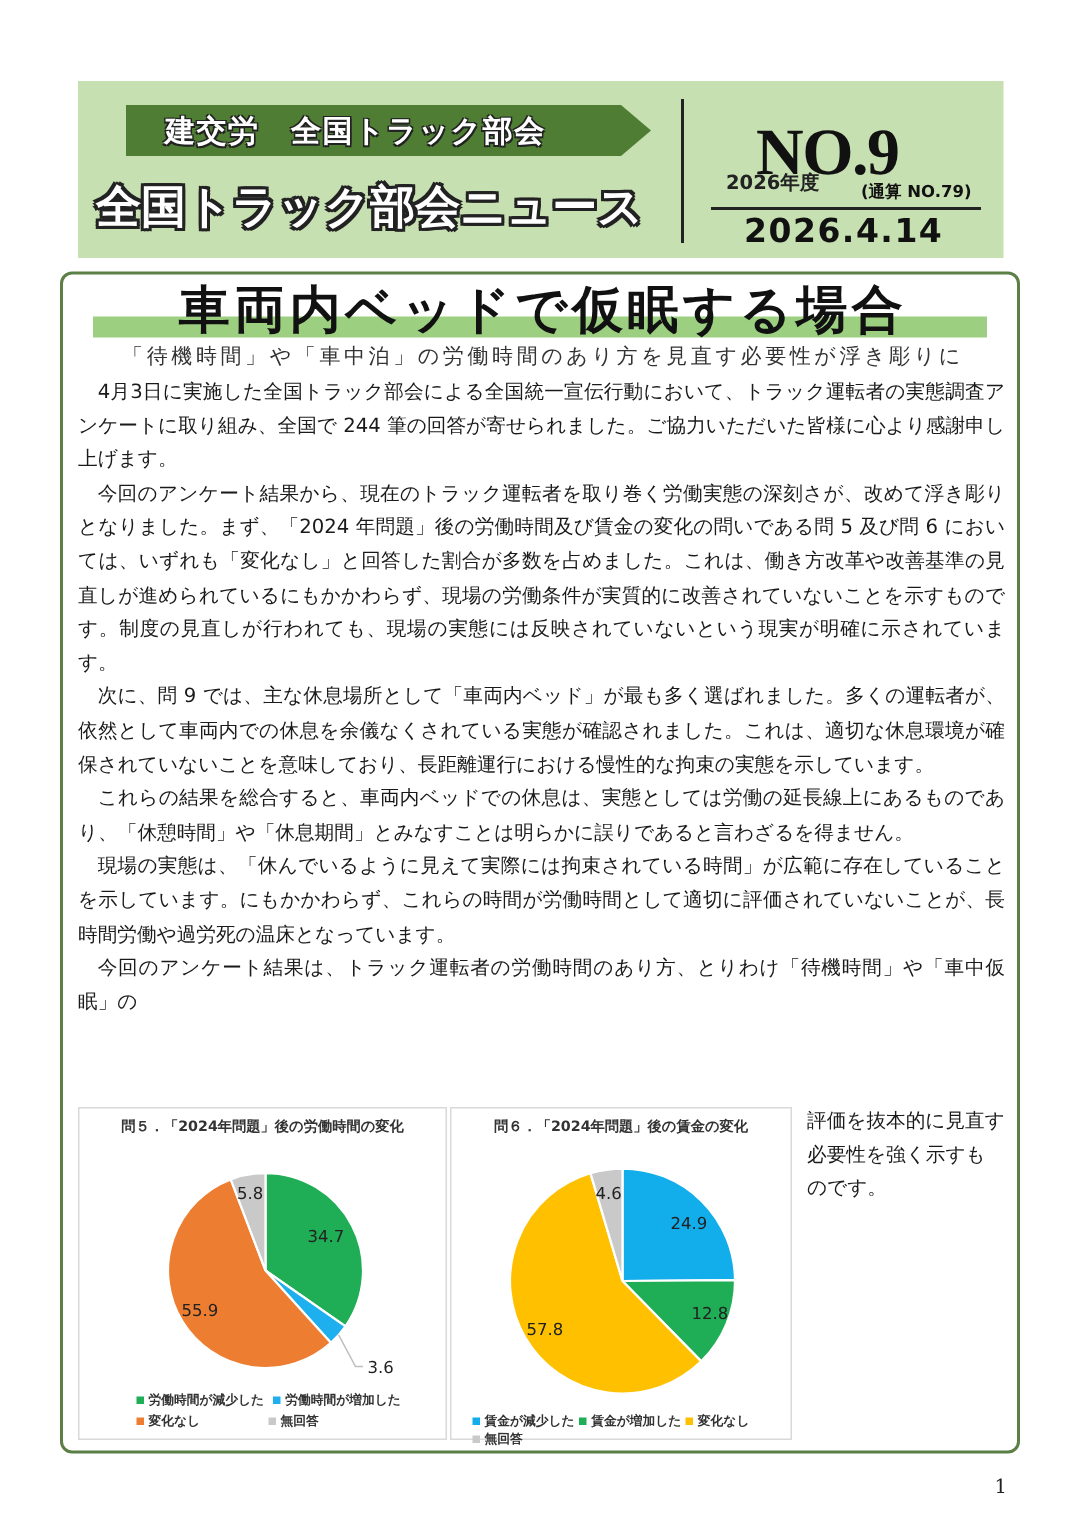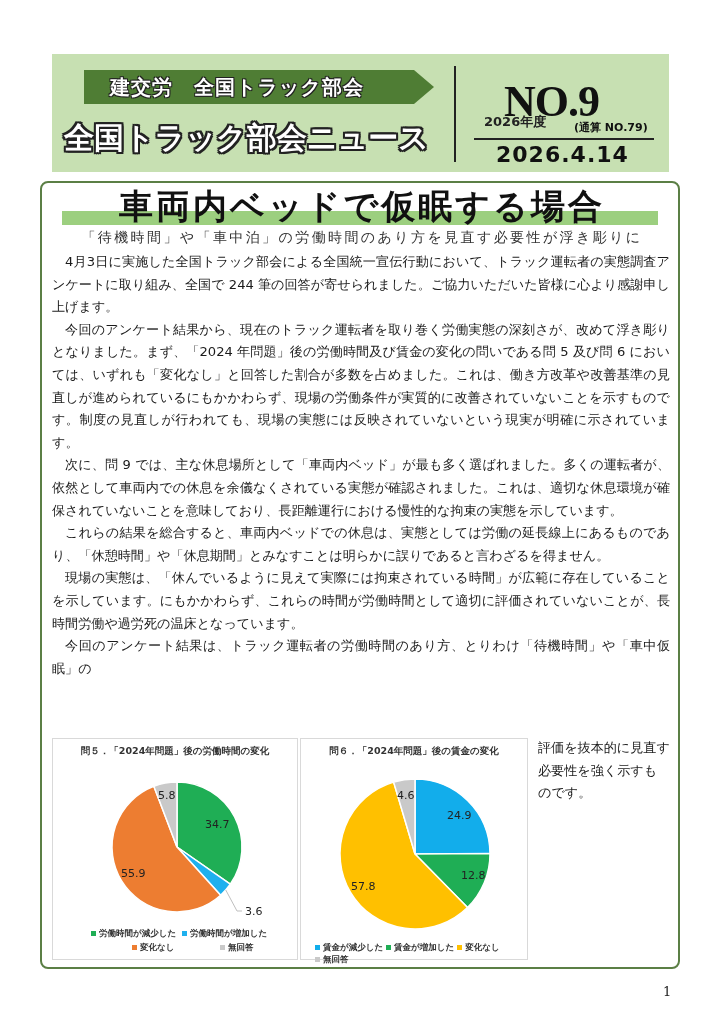--- a/index.html
+++ b/index.html
@@ -87,21 +87,21 @@
         <path d="M124,108 L167.5945624748868,156.21321522801807 A65,65 0 1 1 100.83322788363867,47.268618740320235 Z" fill="#ed7d31" stroke="#fff" stroke-width="1.5"></path>
         <text x="68" y="138" font-size="11" fill="#222" font-family="DejaVu Sans, sans-serif">55.9</text>
         <path d="M124,108 L100.83322788363867,47.268618740320235 A65,65 0 0 1 123.99999999999999,43 Z" fill="#c9c9c9" stroke="#fff" stroke-width="1.5"></path>
         <text x="105" y="60" font-size="11" fill="#222" font-family="DejaVu Sans, sans-serif">5.8</text>
       </g>
   </svg>
   <div class="legend" style="left:38px;top:189px;">
     <div>
       <span class="it"><span class="sw" style="background:#1fae55"></span><span>労働時間が減少した</span></span><span class="it"><span class="sw" style="background:#1eb0ee"></span><span>労働時間が増加した</span></span>
     </div>
-    <div style="margin-top:2px;margin-left:41px;">
+    <div style="margin-top:2px;">
       <span class="it" style="width:82px;"><span class="sw" style="background:#ed7d31"></span><span>変化なし</span></span><span class="it"><span class="sw" style="background:#c9c9c9"></span><span>無回答</span></span>
     </div>
   </div>
 </div>
 
 <div class="chart-box chart2">
   <div class="chart-title">問６．「2024年問題」後の賃金の変化</div>
   <svg width="228" height="222">
     <g id="pie2">
         <path d="M114,115 L114,40 A75,75 0 0 1 188.99769144275854,114.41154587537767 Z" fill="#12adeb" stroke="#fff" stroke-width="1.5"></path>

